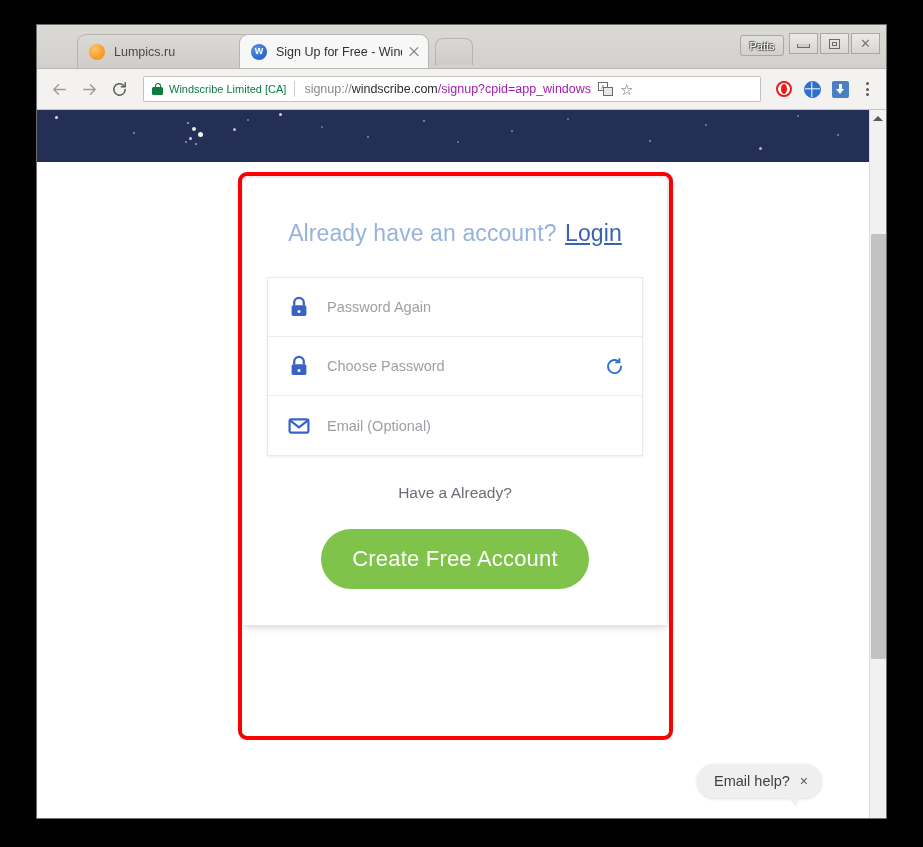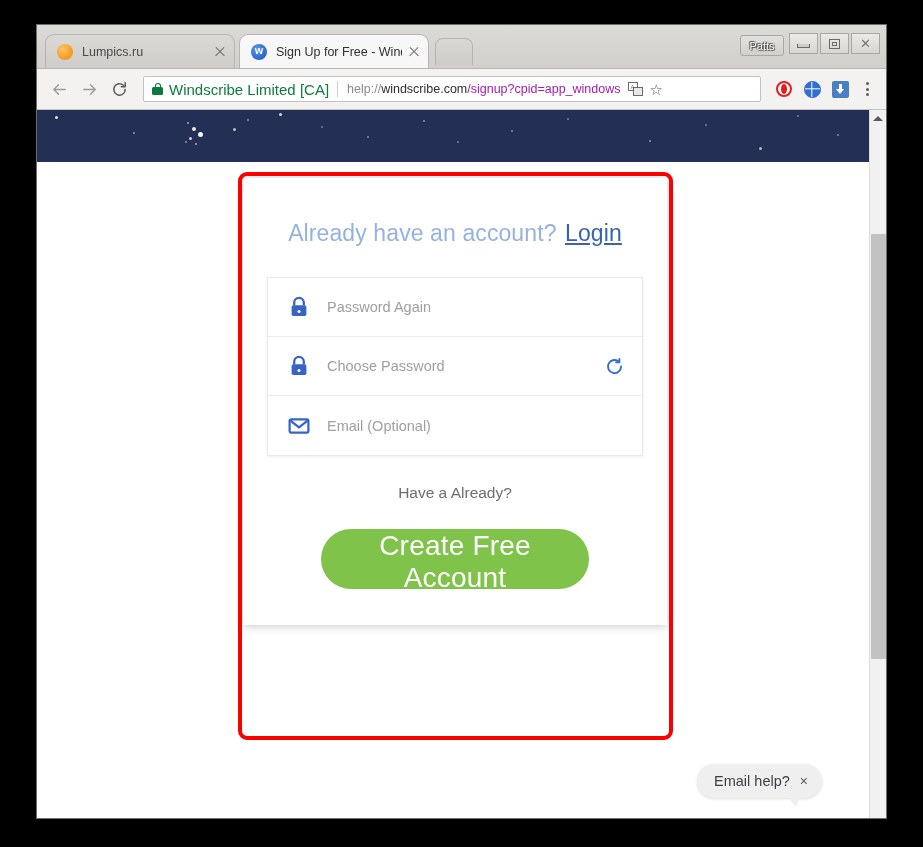--- a/index.html
+++ b/index.html
@@ -49,20 +49,21 @@
     font-size: 12.5px;
     color: #3c3c3c;
     white-space: nowrap;
     overflow: hidden;
   }
   .tab.inactive {
     background: linear-gradient(#dbd9d5, #cfcdc9);
     border: 1px solid #b7b5b1;
     border-bottom: none;
     color: #4a4a4a;
+    margin-left: 32px;
   }
   .tab.active {
     background: #f7f7f7;
     border: 1px solid #b7b5b1;
     border-bottom: none;
     color: #303030;
     z-index: 3;
   }
   #tab-0 { left: 8px;   width: 190px; }
   #tab-1 { left: 202px; width: 190px; }
@@ -199,21 +200,21 @@
   }
   #lock-icon .shackle {
     position: absolute; left: 2.5px; top: 0;
     width: 6px; height: 6px;
     border: 1.6px solid #0c7c3e;
     border-bottom: none;
     border-top-left-radius: 4px; border-top-right-radius: 4px;
     box-sizing: border-box;
   }
   #site-identity {
-    font-size: 15px;
+    font-size: 11px;
     color: #0c7c3e;
     white-space: nowrap;
     margin-right: 8px;
   }
   #omni-sep {
     width: 1px; height: 16px;
     background: #cfcdc9;
     margin-right: 9px;
     flex: 0 0 1px;
   }
@@ -405,21 +406,21 @@
   #create-account-button {
     display: block;
     margin: 27px auto 0 auto;
     width: 268px;
     height: 60px;
     border: none;
     border-radius: 32px;
     background: #80c34a;
     color: #ffffff;
     font-family: "Liberation Sans", sans-serif;
-    font-size: 28px;
+    font-size: 22px;
     letter-spacing: .2px;
     cursor: pointer;
   }
   #terms-text {
     margin: 21px auto 0 auto;
     width: 320px;
     text-align: center;
     font-size: 13.2px;
     line-height: 1.45;
     color: #7c808a;
@@ -567,21 +568,21 @@
       </svg>
     </div>
 
     <div id="omnibox">
       <span id="lock-icon">
         <span class="shackle"></span>
           <span class="body"></span>
       </span>
       <span id="site-identity">Windscribe Limited [CA]</span>
       <span id="omni-sep"></span>
-      <span id="url-text"><span class="scheme">help://</span><span class="host">windscribe.com</span><span class="path">/signup?cpid=app_windows</span></span>
+      <span id="url-text"><span class="scheme">signup://</span><span class="host">windscribe.com</span><span class="path">/signup?cpid=app_windows</span></span>
       <span class="omni-action" id="translate-icon">
         <span class="sq1">A</span>
           <span class="sq2"></span>
       </span>
       <span class="omni-action" id="star-icon">☆</span>
     </div>
 
     <div class="ext-icon">
         <span id="opera-icon"></span>
       </div>

